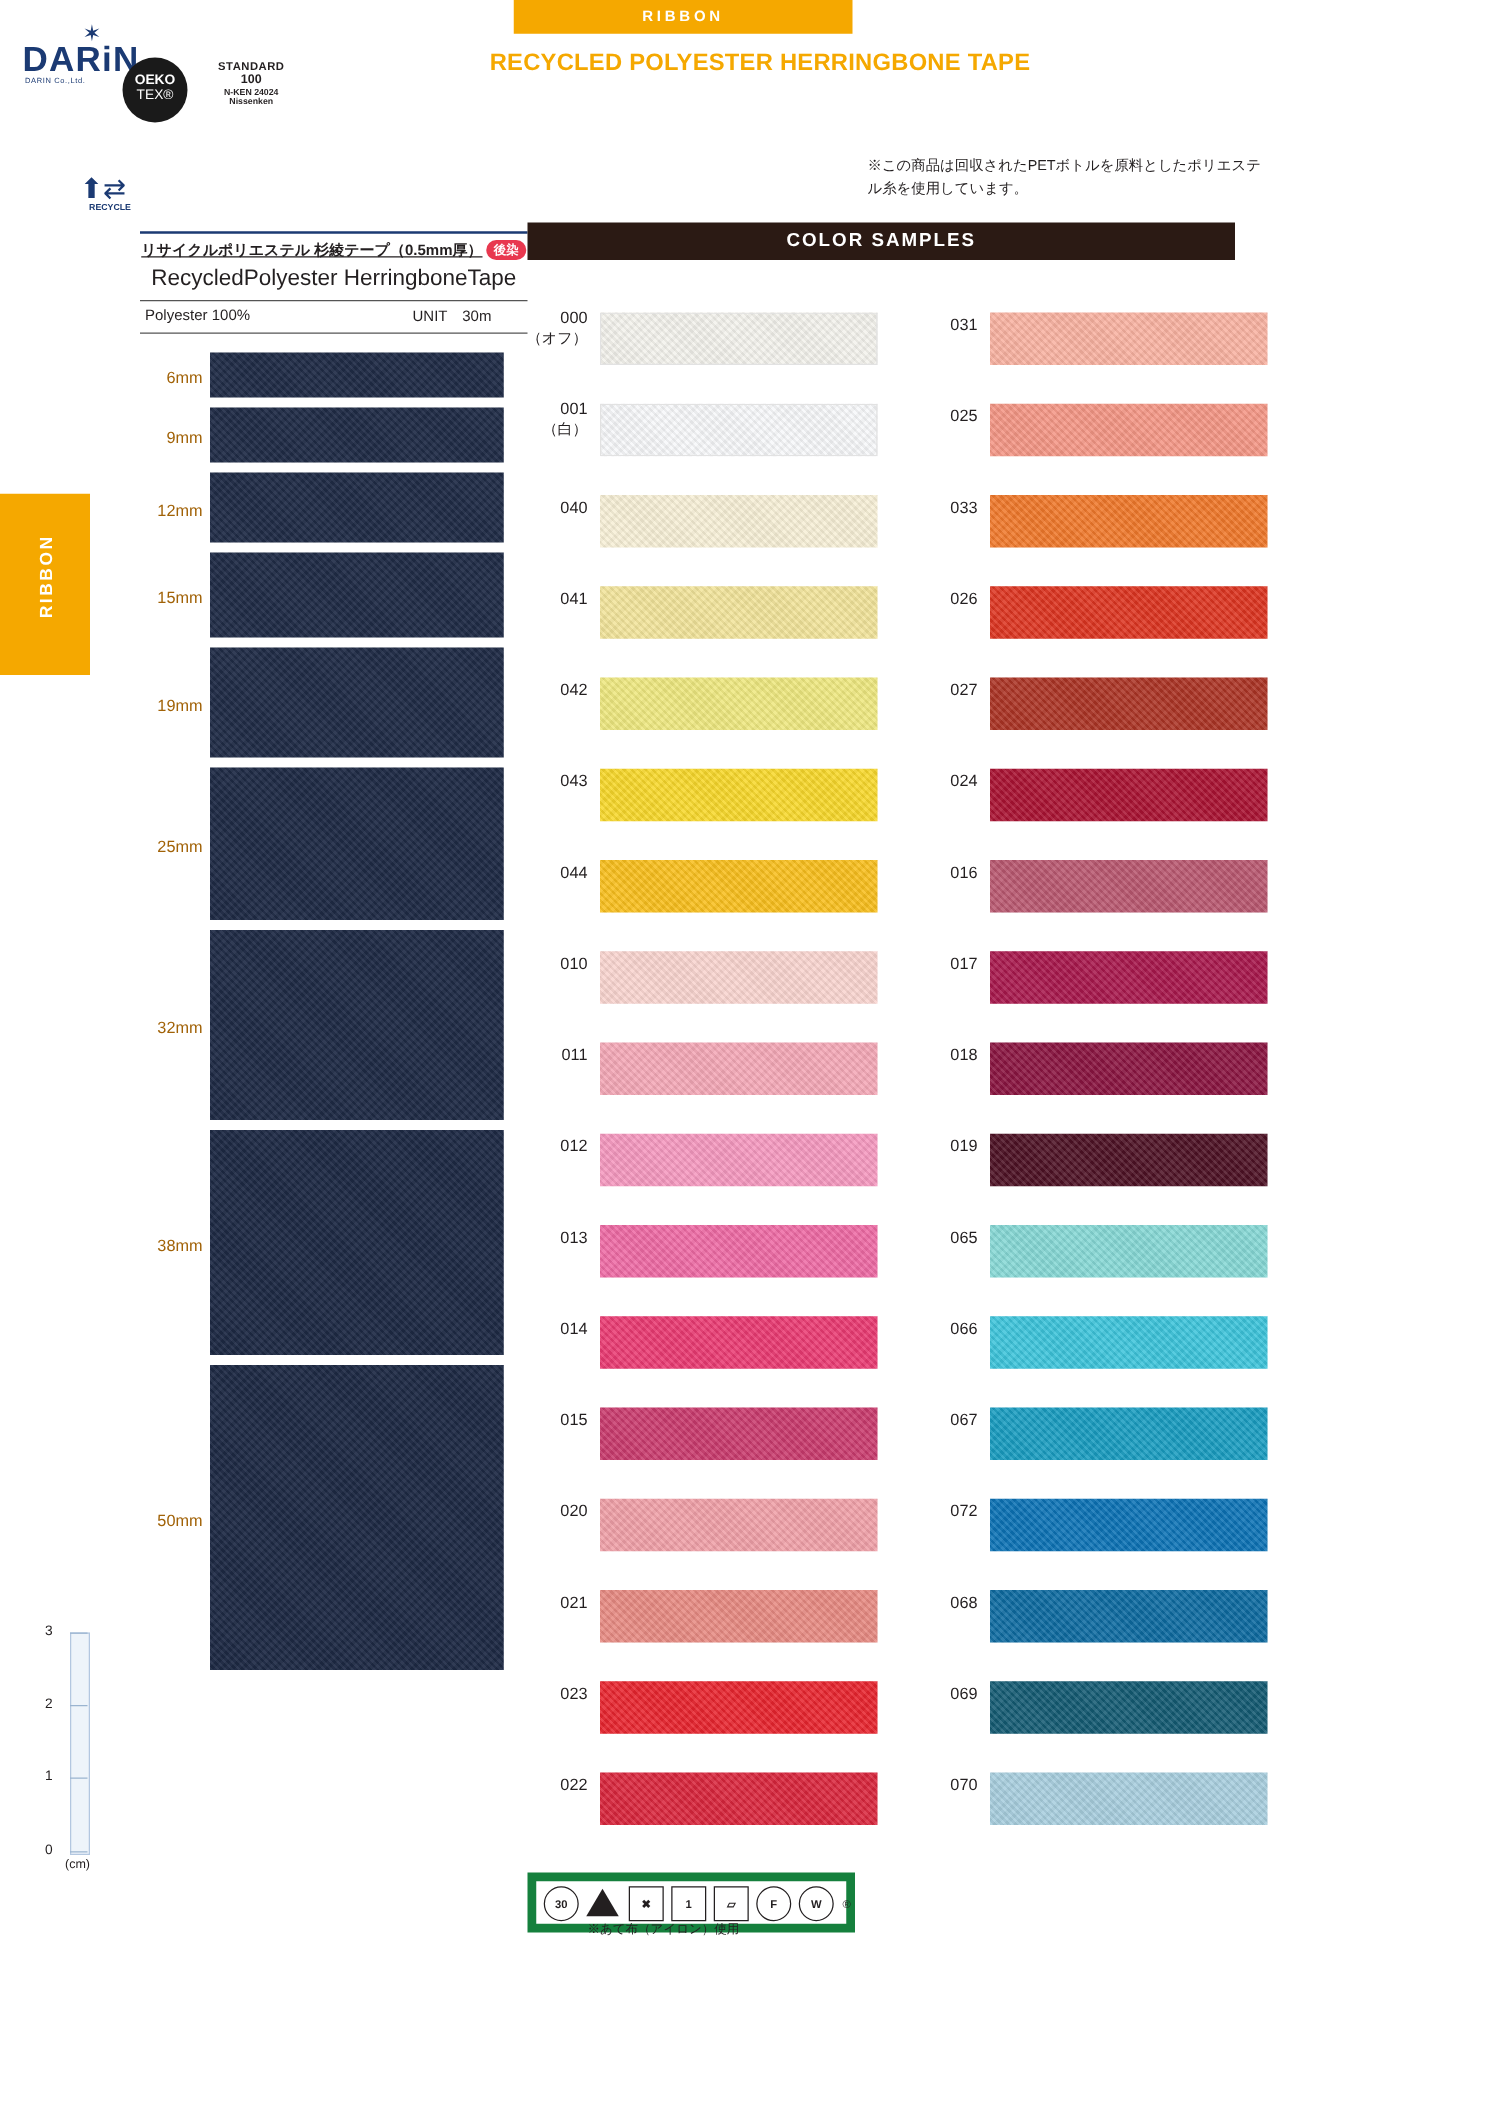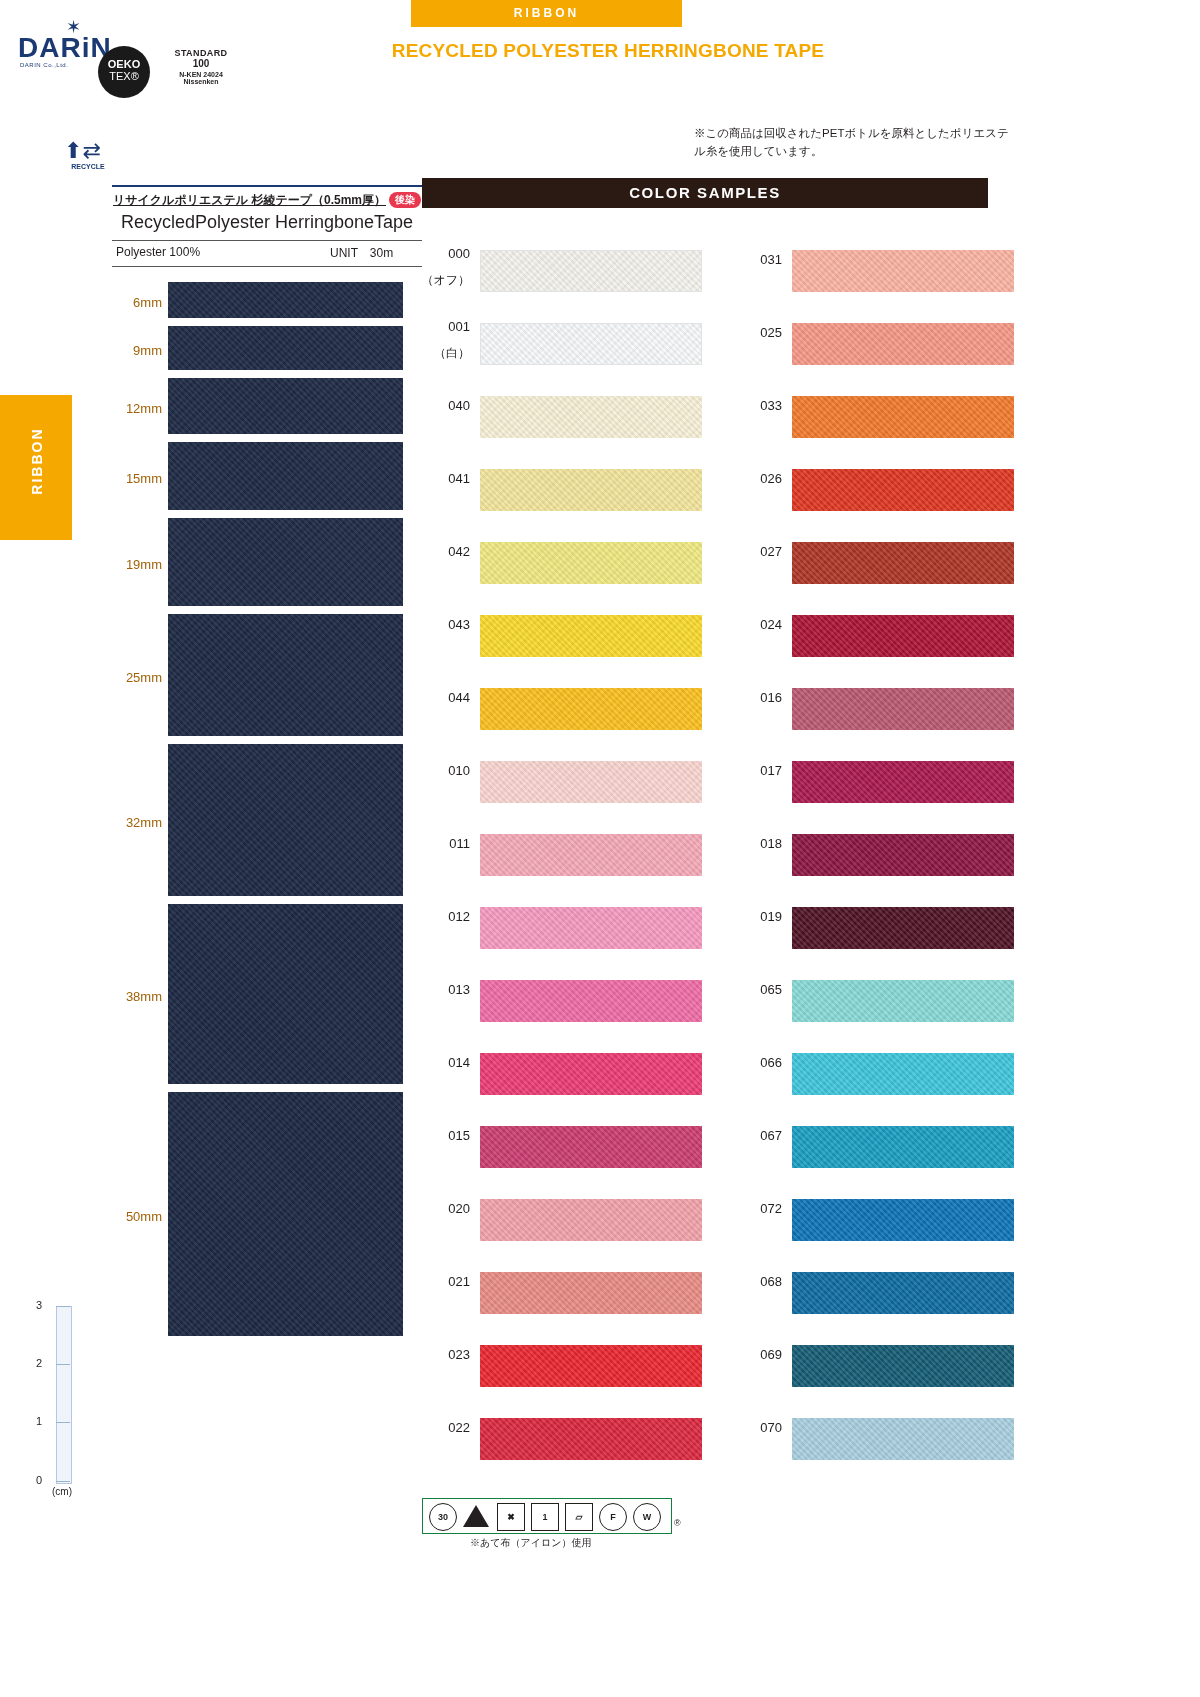--- a/index.html
+++ b/index.html
@@ -124,34 +124,34 @@
     font-size:15px;font-weight:bold;letter-spacing:1.6px;
   }
 
   .ccol{position:absolute;top:252px;}
   .ccol.left{left:418px;}
   .ccol.right{left:730px;}
   .crow{position:relative;height:73px;}
   .crow .cnum{
     position:absolute;left:0;top:0;width:52px;text-align:right;font-size:13px;color:#231f20;
   }
-  .crow .cnum .l2{display:block;font-size:12px;margin-top:11px;}
+  .crow .cnum .l2{display:block;font-size:12px;margin-top:1px;}
   .crow.two .cnum{top:-6px;}
   .cswatch{
     position:absolute;left:62px;top:-2px;width:222px;height:42px;
     background-image:
       repeating-linear-gradient(45deg, rgba(255,255,255,.10) 0 2px, rgba(0,0,0,.05) 2px 4px),
       repeating-linear-gradient(-45deg, rgba(255,255,255,.05) 0 3px, rgba(0,0,0,.035) 3px 6px);
   }
   .cswatch.outline{box-shadow:inset 0 0 0 1px #e2e2e2;}
 
   
   .care{
     position:absolute;left:422px;top:1498px;width:248px;height:34px;
-    border:1px solid #15803d;
+    border:7px solid #15803d;
   }
   .care .sym{
     position:absolute;top:4px;width:26px;height:26px;border:1.4px solid #231f20;
     font-size:9px;text-align:center;line-height:26px;font-weight:bold;
   }
   .care .circ{border-radius:50%;}
   .care-note{
     position:absolute;left:470px;top:1536px;font-size:10px;color:#231f20;
   }
   .care-r{position:absolute;left:674px;top:1518px;font-size:9px;}

